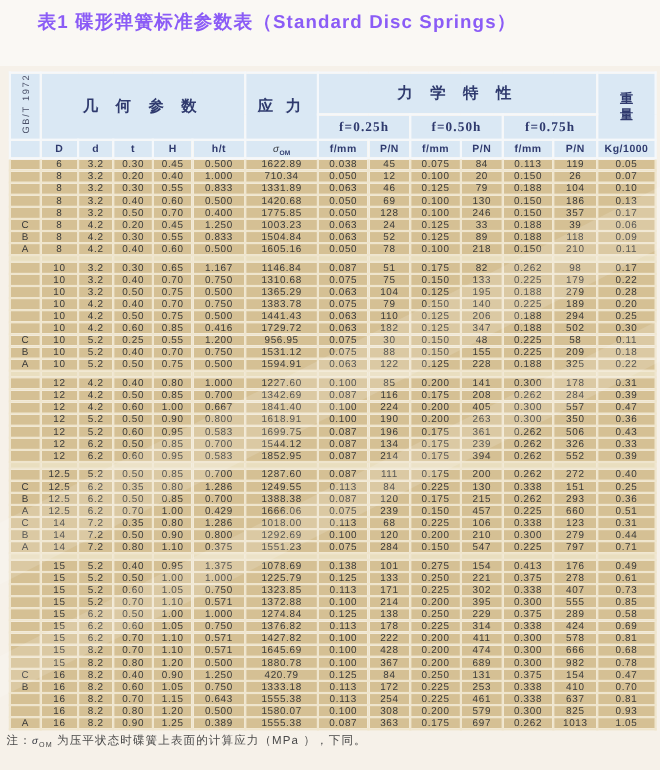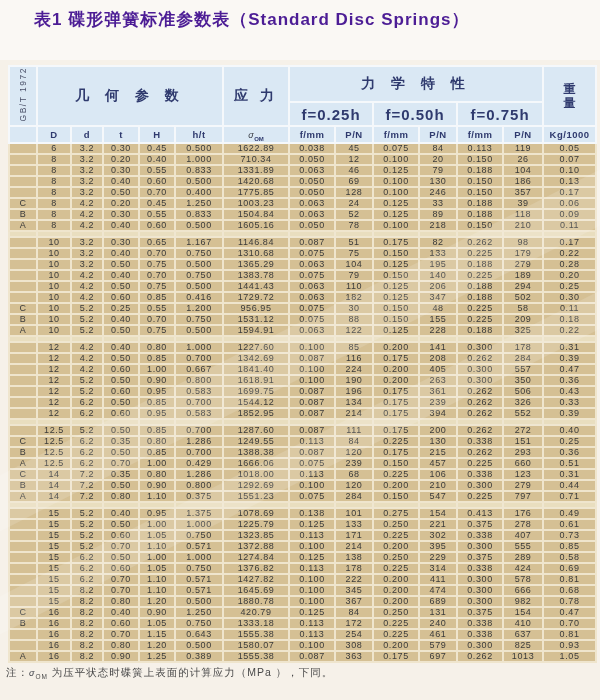--- a/index.html
+++ b/index.html
@@ -4,33 +4,33 @@
 <style>
   html,body{margin:0;padding:0;}
   body{
     width:600px;height:700px;overflow:hidden;position:relative;
     background:#f6f1e9;
     font-family:"Liberation Sans","DejaVu Sans",sans-serif;
   }
   .top-band{position:absolute;left:0;top:0;width:600px;height:60px;background:#faf8f4;}
   .page-title{
     position:absolute;left:34px;top:8px;width:560px;
-    font-size:17px;font-weight:bold;color:#4c1d95;letter-spacing:1px;white-space:nowrap;
+    font-size:17px;font-weight:bold;color:#8b5cf6;letter-spacing:1px;white-space:nowrap;
   }
   table.spring{
     position:absolute;left:8px;top:65px;width:587px;
     border-collapse:collapse;table-layout:fixed;
   }
   table.spring th{
     background:#dae8f4;border:2px solid #f5f8fb;
     padding:0;text-align:center;font-weight:bold;color:#2f3a6e;overflow:hidden;
   }
   th.grp{font-size:14px;letter-spacing:6px;height:26px;}
-  th.grp-stress{letter-spacing:4px;}
-  th.frow{font-size:15px;letter-spacing:1px;color:#31343c;height:15px;font-weight:bold;}
+  th.grp-stress{letter-spacing:4px;font-family:Liberation Serif, serif;}
+  th.frow{font-size:12px;letter-spacing:1px;color:#31343c;height:15px;font-weight:bold;font-family:Liberation Serif, serif;}
   th.colhdr{font-size:9.5px;color:#3a3d45;height:15px;font-weight:normal;letter-spacing:0.5px;}
   th.gb{vertical-align:middle;}
   .vert{
     display:inline-block;writing-mode:vertical-rl;transform:rotate(180deg);
     font-size:8.5px;font-weight:normal;color:#4a5068;letter-spacing:1.5px;line-height:1;
   }
   th.weight-hdr div{font-size:12px;line-height:14px;letter-spacing:0;}
   .sigma{font-style:italic;font-size:9px;font-weight:normal;color:#3a3d45;}
   .sigma sub,{font-size:6px;}
   sub.small{font-size:6px;letter-spacing:0;}
@@ -783,21 +783,21 @@
       </tr>
       <tr>
         <td></td>
         <td>15</td>
         <td>8.2</td>
         <td>0.70</td>
         <td>1.10</td>
         <td>0.571</td>
         <td>1645.69</td>
         <td>0.100</td>
-        <td>345</td>
+        <td>428</td>
         <td>0.200</td>
         <td>474</td>
         <td>0.300</td>
         <td>666</td>
         <td>0.68</td>
       </tr>
       <tr>
         <td></td>
         <td>15</td>
         <td>8.2</td>
@@ -833,21 +833,21 @@
         <td>B</td>
         <td>16</td>
         <td>8.2</td>
         <td>0.60</td>
         <td>1.05</td>
         <td>0.750</td>
         <td>1333.18</td>
         <td>0.113</td>
         <td>172</td>
         <td>0.225</td>
-        <td>240</td>
+        <td>253</td>
         <td>0.338</td>
         <td>410</td>
         <td>0.70</td>
       </tr>
       <tr>
         <td></td>
         <td>16</td>
         <td>8.2</td>
         <td>0.70</td>
         <td>1.15</td>

